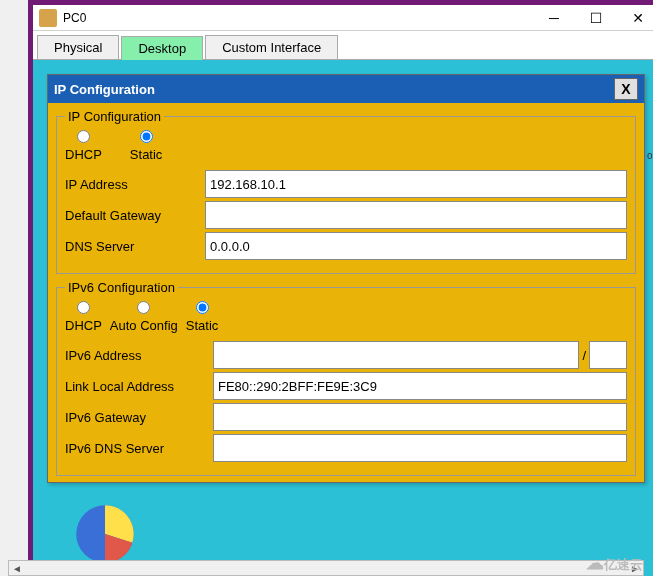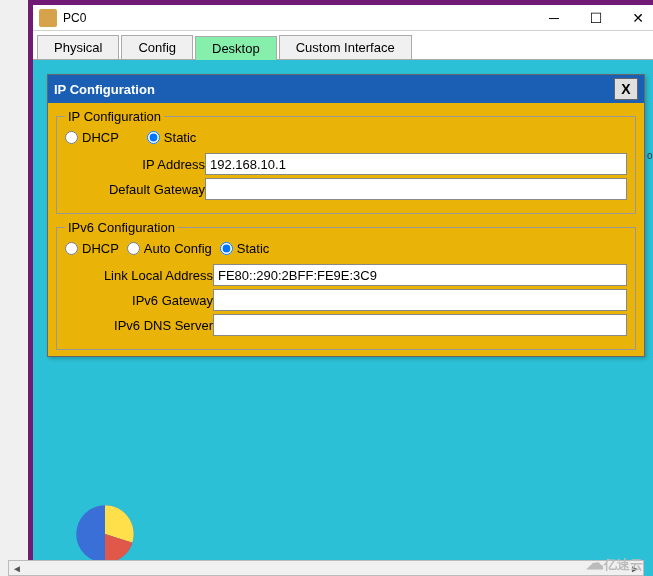--- a/index.html
+++ b/index.html
@@ -15,25 +15,25 @@
   .tab.active { background: #86efac; top: 1px; }
   .desktop-area { background: #2cc0d6; padding: 14px; height: 520px; position: relative; }
   .dialog { background: #eab308; border: 1px solid #666; box-shadow: 2px 2px 4px rgba(0,0,0,.2); }
   .dlg-title { display: flex; align-items: center; background: #1a5fb4; color: #fff; font-weight: bold; font-size: 17px; padding: 3px 6px; }
   .dlg-title span { flex: 1; }
   .dlg-close { width: 24px; height: 22px; background: #e0e0e0; color: #000; border: 1px solid #666; display: flex; align-items: center; justify-content: center; font-family: sans-serif; font-size: 14px; }
   fieldset { border: 1px solid #999; margin: 6px 8px; padding: 6px 8px 10px 8px; }
   legend { padding: 0 3px; font-size: 13px; }
   .radio-row { display: flex; align-items: center; gap: 28px; margin-bottom: 8px; }
   .radio-row.compact { gap: 8px; }
-  .radio-row label { display: flex; align-items: center; gap: 4px; }
+  .radio-row label { display: flex; align-items: center; gap: 4px; flex-direction: column; }
   .field-row { display: flex; align-items: center; margin: 3px 0; }
-  .field-row .lbl { width: 140px; text-align: right; }
+  .field-row .lbl { width: 140px; }
   .ipv6 .field-row .lbl { width: 148px; }
-  .field-row .txt { flex: 1; border: 1px solid #888; background: #fff; height: 22px; padding: 2px 4px; font-family: "Segoe UI", sans-serif; font-size: 13px; }
+  .field-row .txt { flex: 1; border: 1px solid #888; background: #fff; height: 28px; padding: 2px 4px; font-family: "Segoe UI", sans-serif; font-size: 13px; }
   .slash-group { display: flex; align-items: center; flex: 1; gap: 3px; }
   .slash-group .txt.small { width: 38px; flex: none; }
   .pie-icon { position: absolute; left: 36px; bottom: 10px; width: 72px; height: 72px; }
   .watermark { position: absolute; right: 10px; bottom: 2px; font-size: 16px; color: #bbb; font-weight: bold; margin-left: 28px; }
   .scrollbar-h { position: absolute; left: 8px; bottom: 0; width: 636px; height: 16px; background: #f0f0f0; border: 1px solid #bbb; display: flex; align-items: center; justify-content: space-between; }
   .sb-btn { width: 16px; height: 14px; display: flex; align-items: center; justify-content: center; font-size: 10px; color: #555; }
   .partial-text { position: absolute; right: -4px; top: 150px; font-size: 10px; color: #333; writing-mode: horizontal-tb; width: 10px; line-height: 12px; overflow: hidden; }
   input[type=radio]{ margin:0; }
 </style>
 </head>
@@ -45,21 +45,20 @@
     <div class="title">PC0</div>
     <div class="win-btns">
       <div class="win-btn">─</div>
       <div class="win-btn">☐</div>
       <div class="win-btn close">✕</div>
     </div>
   </div>
 
   <div class="tabbar">
     <div class="tab">Physical</div>
-    <div class="tab">Config</div>
     <div class="tab active">Desktop</div>
     <div class="tab">Custom Interface</div>
   </div>
 
   <div class="desktop-area">
 
     <div class="dialog">
       <div class="dlg-title">
         <span>IP Configuration</span>
         <div class="dlg-close">X</div>
@@ -78,37 +77,49 @@
           </label>
         </div>
         <div class="field-row">
           <div class="lbl">IP Address</div>
           <input class="txt" value="192.168.10.1" style="">
         </div>
         <div class="field-row">
           <div class="lbl">Default Gateway</div>
           <input class="txt" value="" style="">
         </div>
+        <div class="field-row">
+          <div class="lbl">DNS Server</div>
+          <input class="txt" value="0.0.0.0" style="">
+        </div>
       </fieldset>
 
       <fieldset class="ipv6">
         <legend>IPv6 Configuration</legend>
         <div class="radio-row compact">
           <label>
             <input type="radio" name="ipv6mode" style="">
             <span>DHCP</span>
           </label>
           <label>
             <input type="radio" name="ipv6mode" style="">
             <span>Auto Config</span>
           </label>
           <label>
             <input type="radio" name="ipv6mode" checked="" style="">
             <span>Static</span>
           </label>
+        </div>
+        <div class="field-row">
+          <div class="lbl">IPv6 Address</div>
+          <div class="slash-group">
+            <input class="txt" value="" style="">
+            <span>/</span>
+            <input class="txt small" value="" style="">
+          </div>
         </div>
         <div class="field-row">
           <div class="lbl">Link Local Address</div>
           <input class="txt" value="FE80::290:2BFF:FE9E:3C9" style="">
         </div>
         <div class="field-row">
           <div class="lbl">IPv6 Gateway</div>
           <input class="txt" value="" style="">
         </div>
         <div class="field-row">

